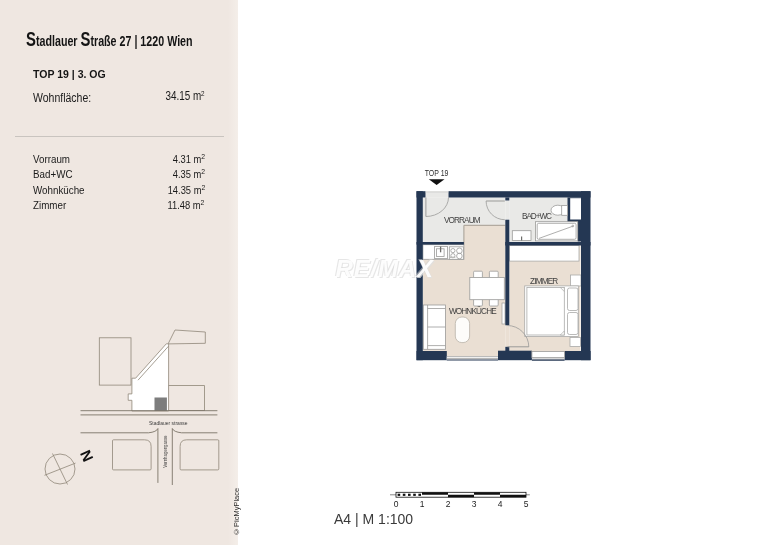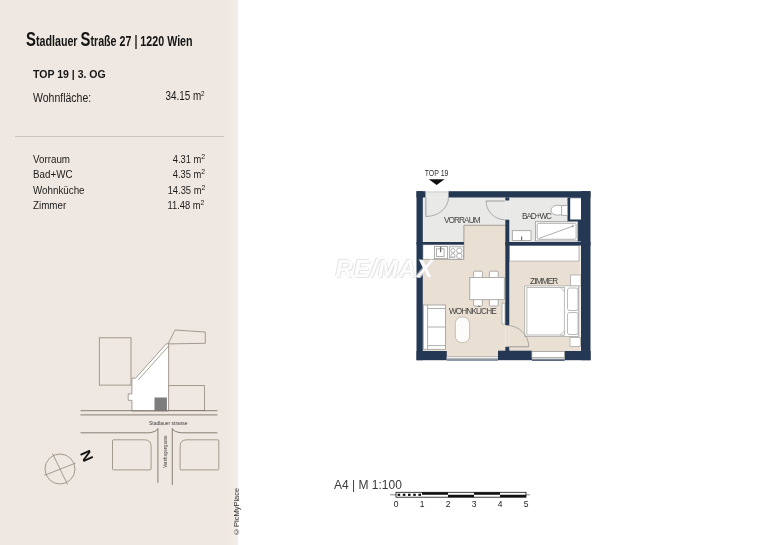--- a/index.html
+++ b/index.html
@@ -22,21 +22,21 @@
   #rooms{left:33px;top:151.7px;width:171.8px;font-size:11px;color:#1a1a1a;line-height:15.5px;}
   #rooms div{display:flex;justify-content:space-between;height:15.5px;}
   #rooms .lab{transform:scaleX(0.89);transform-origin:0 0;}
   #rooms .v{transform:scaleX(0.85);transform-origin:100% 0;}
   sup{font-size:8px;vertical-align:baseline;position:relative;top:-4px;}
   #picmy{left:232px;top:486px;width:12px;height:50px;font-size:7.5px;color:#2d2d2d;
      writing-mode:vertical-rl;transform:rotate(180deg);white-space:nowrap;}
   #watermark{left:335.5px;top:254.5px;font-weight:bold;font-style:italic;font-size:24px;
      letter-spacing:0.8px;color:rgba(255,255,255,0.93);z-index:6;
      text-shadow:-1px -1px 0 rgba(210,210,210,0.55), 1px 1px 0 rgba(224,224,224,0.8);}
-  #footer{left:334px;top:478px;font-size:12px;color:#3a3a3a;}
+  #footer{left:334px;top:511px;font-size:14px;color:#3a3a3a;}
 </style>
 </head>
 <body>
   <div id="sidebar" class="abs"></div>
   <div id="title" class="abs"><span class="bigS">S</span>tadlauer <span class="bigS">S</span>traße 27 | 1220 Wien</div>
   <div id="top19" class="abs">TOP 19 | 3. OG</div>
   <div id="wfl" class="abs">
     <span class="lab">Wohnfläche:</span>
     <span class="v">34.15 m<sup>2</sup></span>
   </div>

